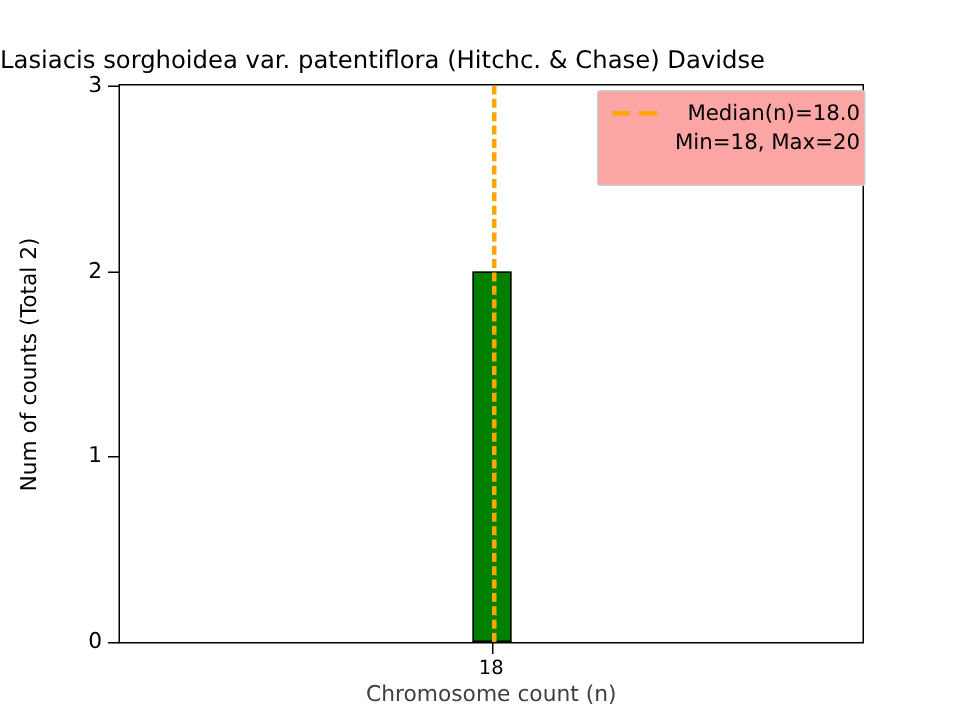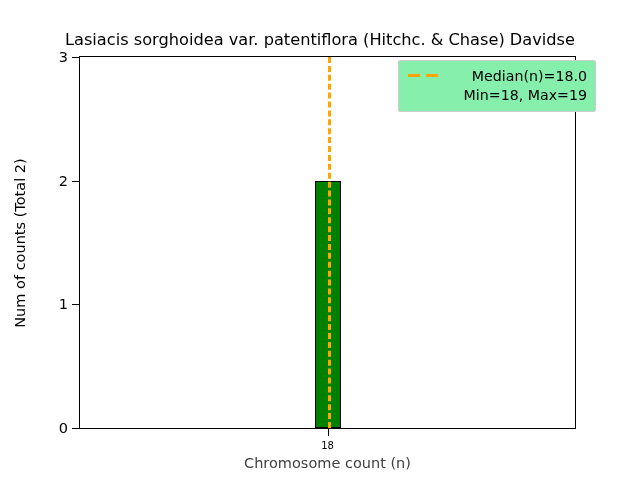--- a/index.html
+++ b/index.html
@@ -22,21 +22,21 @@
     width: 640px;
     height: 480px;
     background: #ffffff;
   }
 
   
   #chart-title {
     position: absolute;
     left: 0;
     top: 30px;
-    width: 640px;
+    width: 508px;
     text-align: center;
     font-size: 16.2px;
     line-height: 20px;
     color: #000000;
     white-space: nowrap;
   }
 
   
   #axes {
     position: absolute;
@@ -96,21 +96,21 @@
     position: absolute;
     top: 0;
     height: 8px;
     width: 0;
     border-left: 1.1px solid #000000;
   }
   .xticklabel {
     position: absolute;
     top: 10px;
     text-align: center;
-    font-size: 10px;
+    font-size: 13px;
     line-height: 16px;
     color: #000000;
     white-space: nowrap;
     transform: translateX(-50%);
   }
 
   
   #xlabel {
     position: absolute;
     left: 79px;
@@ -140,26 +140,26 @@
     line-height: 18px;
     color: #000000;
     white-space: nowrap;
   }
 
   
   #legend {
     position: absolute;
     left: 398px;
     top: 60px;
-    width: 198px;
+    width: 179px;
     box-sizing: border-box;
     border: 1px solid #cccccc;
-    background: #86efac;
+    background: #fca5a5;
     border-radius: 2px;
-    padding: 6px 8px 6px 8px;
+    padding: 6px 8px 18px 8px;
     display: flex;
     align-items: flex-start;
     gap: 9px;
   }
   #legend-sample {
     flex: 0 0 auto;
     width: 34px;
     height: 17px;
     position: relative;
   }
@@ -212,17 +212,17 @@
 
   <div id="xlabel">Chromosome count (n)</div>
 
   <div id="legend">
     <div id="legend-sample">
       <span class="legend-dash d1"></span>
       <span class="legend-dash d2"></span>
     </div>
     <div id="legend-text">
       <span class="legend-line">Median(n)=18.0</span>
-      <span class="legend-line">Min=18, Max=19</span>
+      <span class="legend-line">Min=18, Max=20</span>
     </div>
   </div>
 
 </div>
 
 </body></html>

